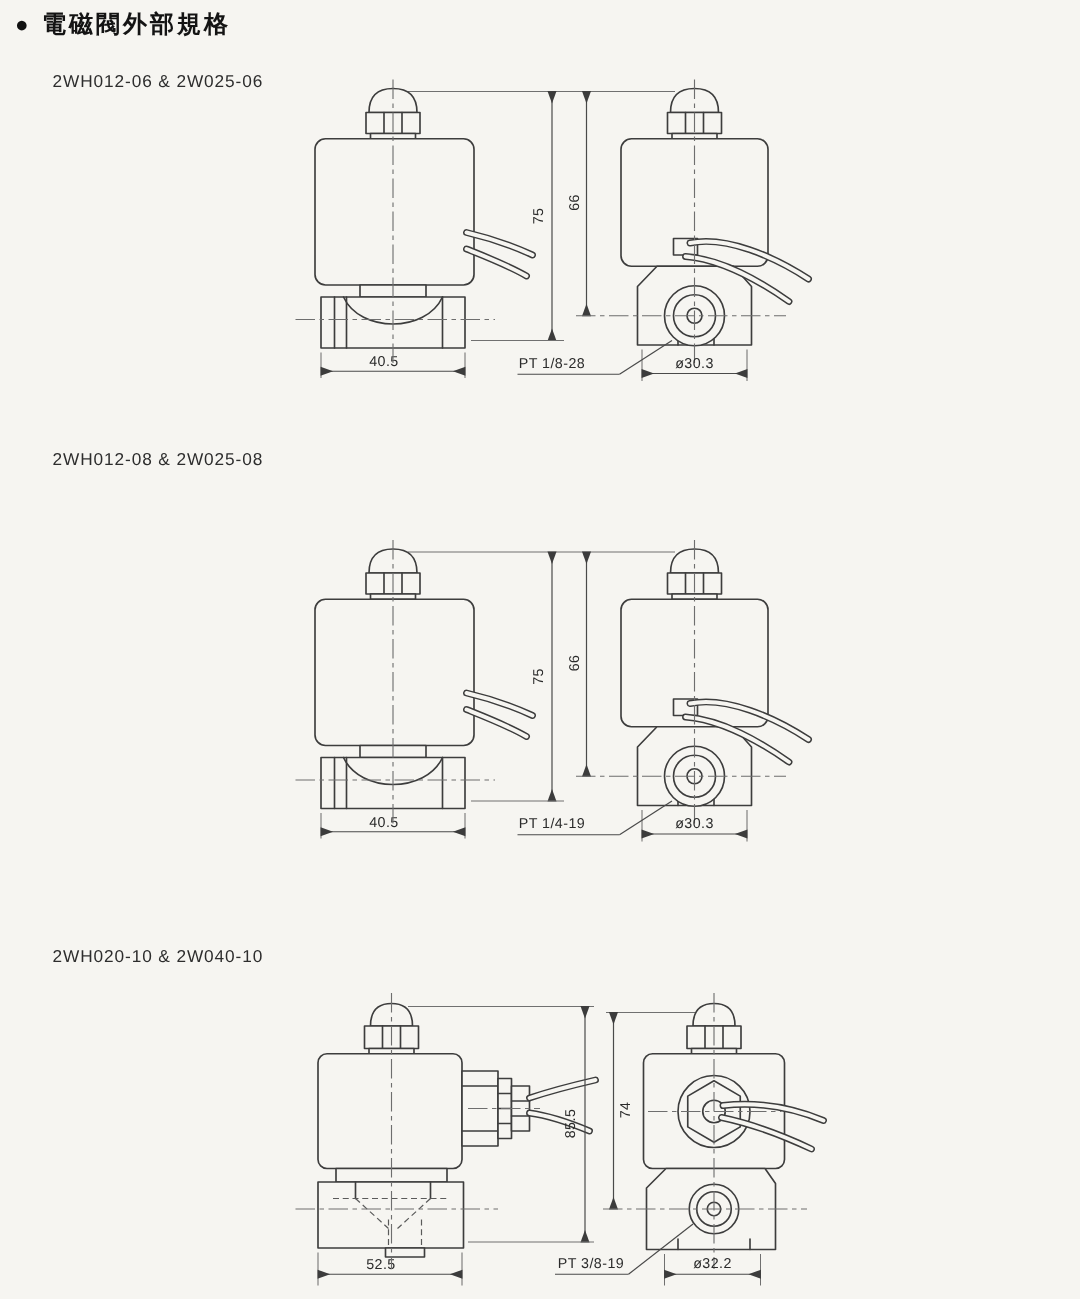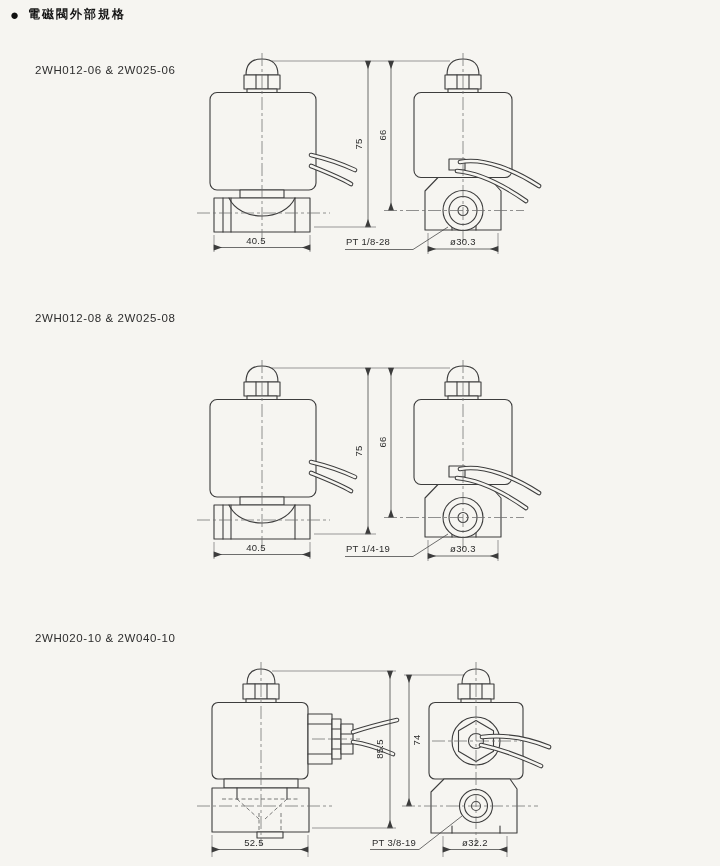--- a/index.html
+++ b/index.html
@@ -1,21 +1,21 @@
 <!DOCTYPE html>
 <html><head>
 <meta charset="utf-8">
 <style>
   html,body{margin:0;padding:0;}
   body{background:#e9e8e4;font-family:"Liberation Sans",sans-serif;}
   .page{position:relative;width:720px;height:866px;background:#f6f5f1;overflow:hidden;
         box-shadow:0 0 4px rgba(0,0,0,.2);}
   .title-row{position:absolute;top:6px;left:10px;display:flex;align-items:center;gap:9px;}
   .bullet{font-size:15px;color:#111;line-height:1;}
-  .page-title{margin:0;font-size:12px;font-weight:bold;color:#141414;letter-spacing:2px;
+  .page-title{margin:0;font-size:16px;font-weight:bold;color:#141414;letter-spacing:2px;
         font-family:"Liberation Sans",sans-serif;}
   .model-label{position:absolute;left:35px;font-size:11.5px;color:#2d2d2d;letter-spacing:.6px;
         white-space:pre;}
   svg.fig{position:absolute;left:0;}
   
   .ln{fill:none;stroke:#3d3d3d;stroke-width:1.1;stroke-linejoin:round;stroke-linecap:round;}
   .fillp{fill:#f6f5f1;}
   .dim{fill:none;stroke:#4a4a4a;stroke-width:.8;}
   .arr{marker-start:url(#ar);marker-end:url(#ar);}
   .ext{fill:none;stroke:#707070;stroke-width:.7;}
@@ -36,21 +36,21 @@
         <path d="M0.8,4 L9.6,0.8 L9.6,7.2 Z" fill="#3c3c3c"></path>
       </marker>
     </defs>
   </svg>
 
   <div class="title-row">
     <span class="bullet">●</span>
     <h1 class="page-title">電磁閥外部規格</h1>
   </div>
 
-  <div class="model-label" style="top:64px">2WH012-06 &amp; 2W025-06</div>
+  <div class="model-label" style="top:49px">2WH012-06 &amp; 2W025-06</div>
 
   <svg class="fig" style="top:45px" width="720" height="215" viewBox="0 0 720 215">
 
     <line class="ext" x1="272" y1="16" x2="450" y2="16"></line>
 
     <g>
       <g>
         <path class="ln fillp" d="M246,30 Q246,14 262,14 Q278,14 278,30 Z"></path>
         <rect class="ln fillp" x="244" y="30" width="36" height="14"></rect>
         <line class="ln" x1="256" y1="30" x2="256" y2="44"></line>
@@ -127,21 +127,21 @@
         <text class="dt" x="463" y="200" text-anchor="middle">ø30.3</text>
       </g>
       <g>
         <text class="dt" x="368" y="200" text-anchor="middle">PT 1/8-28</text>
         <line class="dim" x1="345" y1="204.5" x2="413" y2="204.5"></line>
         <line class="dim" x1="413" y1="204.5" x2="448" y2="182"></line>
       </g>
     </g>
   </svg>
 
-  <div class="model-label" style="top:312px">2WH012-08 &amp; 2W025-08</div>
+  <div class="model-label" style="top:301px">2WH012-08 &amp; 2W025-08</div>
 
   <svg class="fig" style="top:352px" width="720" height="215" viewBox="0 0 720 215">
     <line class="ext" x1="272" y1="16" x2="450" y2="16"></line>
     <g>
       <g>
         <path class="ln fillp" d="M246,30 Q246,14 262,14 Q278,14 278,30 Z"></path>
         <rect class="ln fillp" x="244" y="30" width="36" height="14"></rect>
         <line class="ln" x1="256" y1="30" x2="256" y2="44"></line>
         <line class="ln" x1="268" y1="30" x2="268" y2="44"></line>
         <rect class="ln fillp" x="247" y="44" width="30" height="3.5"></rect>

